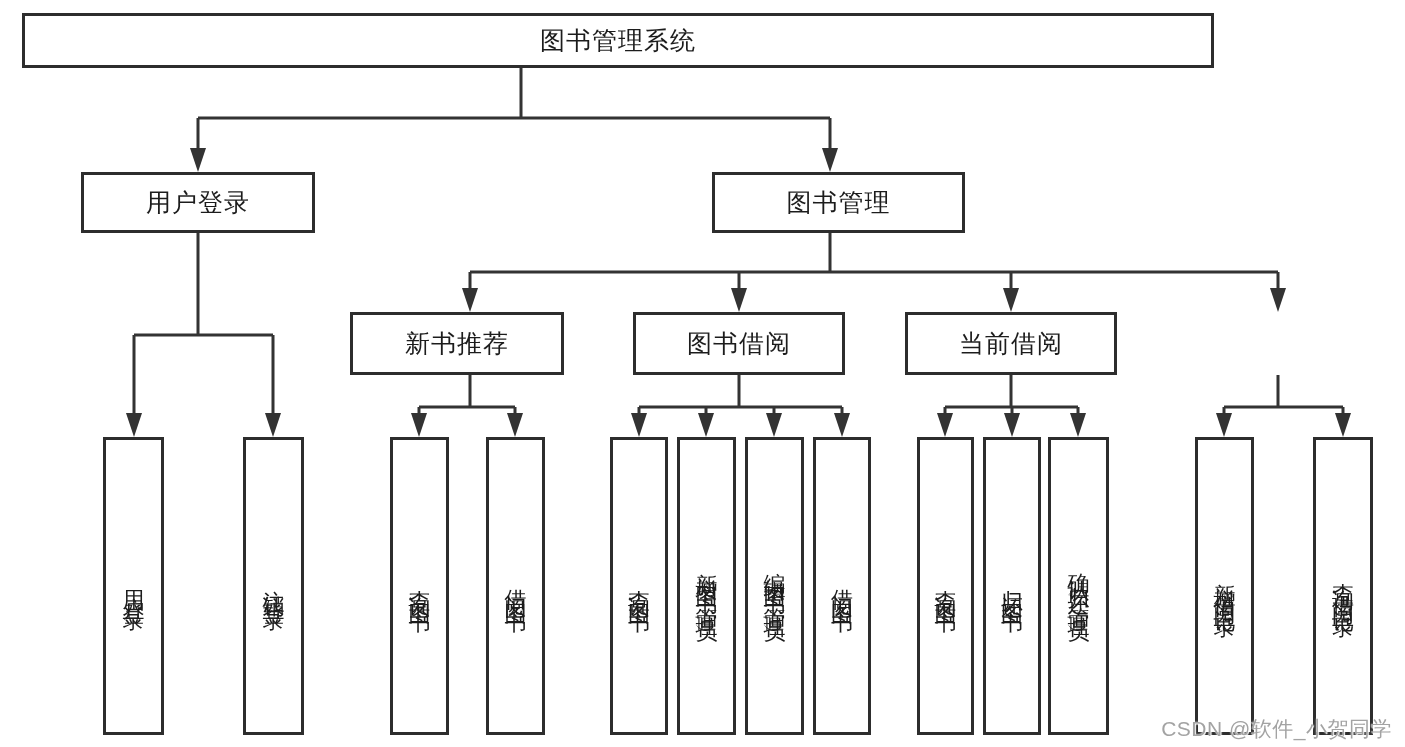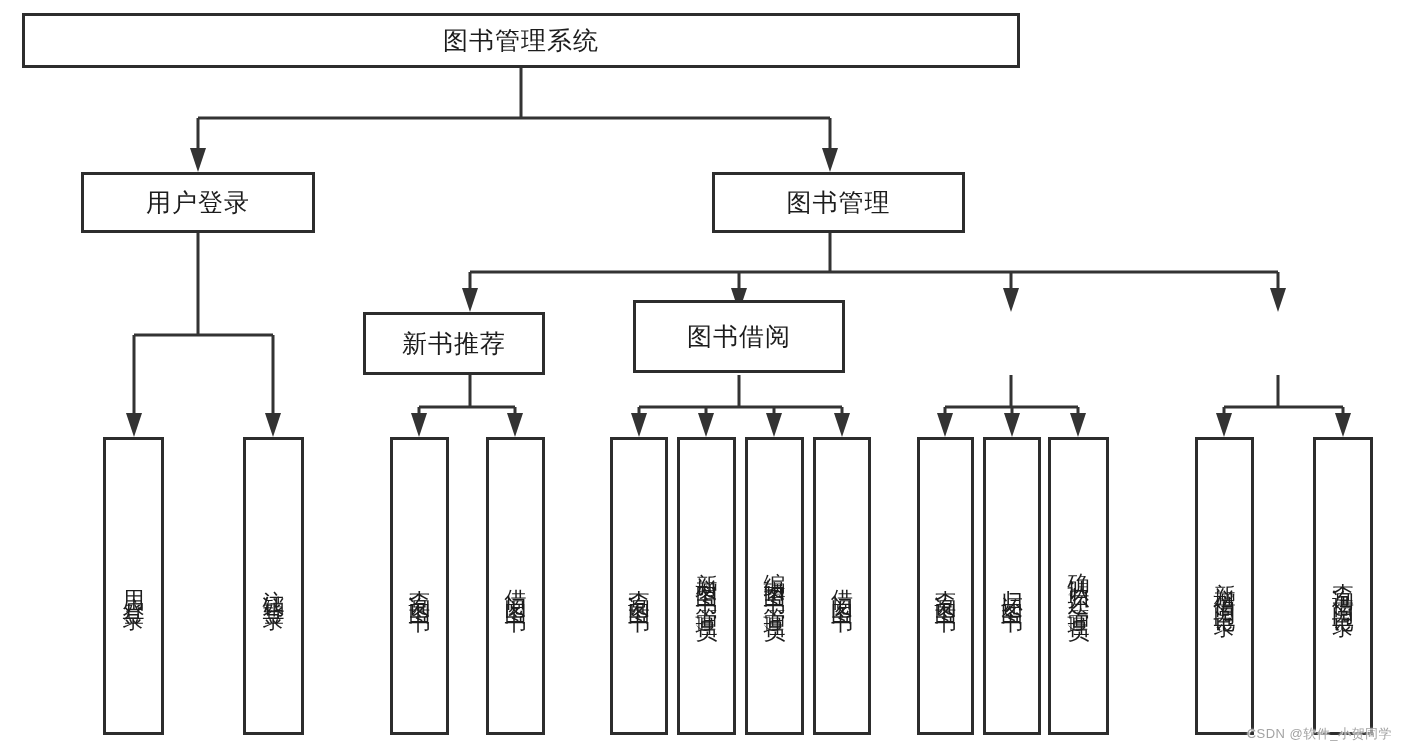--- a/index.html
+++ b/index.html
@@ -55,21 +55,21 @@
     font-size: 22px;
     line-height: 1;
     letter-spacing: 7px;
     color: #1c1c1c;
     white-space: nowrap;
   }
   .watermark {
     position: absolute;
     right: 13px;
     bottom: 4px;
-    font-size: 13px;
+    font-size: 21px;
     color: #a3a3a3;
     letter-spacing: 0.5px;
     text-shadow: 0 0 2px #ffffff, 1px 1px 1px #ffffff;
     z-index: 5;
     white-space: nowrap;
   }
 </style>
 </head>
 <body>
 
@@ -99,27 +99,28 @@
       <polygon points="766,413 782,413 774,437"></polygon>
       <polygon points="834,413 850,413 842,437"></polygon>
       <polygon points="937,413 953,413 945,437"></polygon>
       <polygon points="1004,413 1020,413 1012,437"></polygon>
       <polygon points="1070,413 1086,413 1078,437"></polygon>
       <polygon points="1216,413 1232,413 1224,437"></polygon>
       <polygon points="1335,413 1351,413 1343,437"></polygon>
     </g>
   </svg>
 
-  <div class="hbox" style="left:22px;top:13px;width:998px;height:55px">图书管理系统</div>
+  <div class="hbox" style="left:22px;top:13px;width:1192px;height:55px">图书管理系统</div>
 
   <div class="hbox" style="left:81px;top:172px;width:234px;height:61px">用户登录</div>
   <div class="hbox" style="left:712px;top:172px;width:253px;height:61px">图书管理</div>
 
-  <div class="hbox" style="left:363px;top:312px;width:182px;height:63px">新书推荐</div>
-  <div class="hbox" style="left:633px;top:300px;width:212px;height:73px">图书借阅</div>
+  <div class="hbox" style="left:350px;top:312px;width:214px;height:63px">新书推荐</div>
+  <div class="hbox" style="left:633px;top:312px;width:212px;height:63px">图书借阅</div>
+  <div class="hbox" style="left:905px;top:312px;width:212px;height:63px">当前借阅</div>
 
   <div class="vbox" style="left:103px;width:61px">
     <span class="vtext">用户登录</span>
   </div>
   <div class="vbox" style="left:243px;width:61px">
     <span class="vtext">注销登录</span>
   </div>
 
   <div class="vbox" style="left:390px;width:59px">
     <span class="vtext">查询图书</span>

